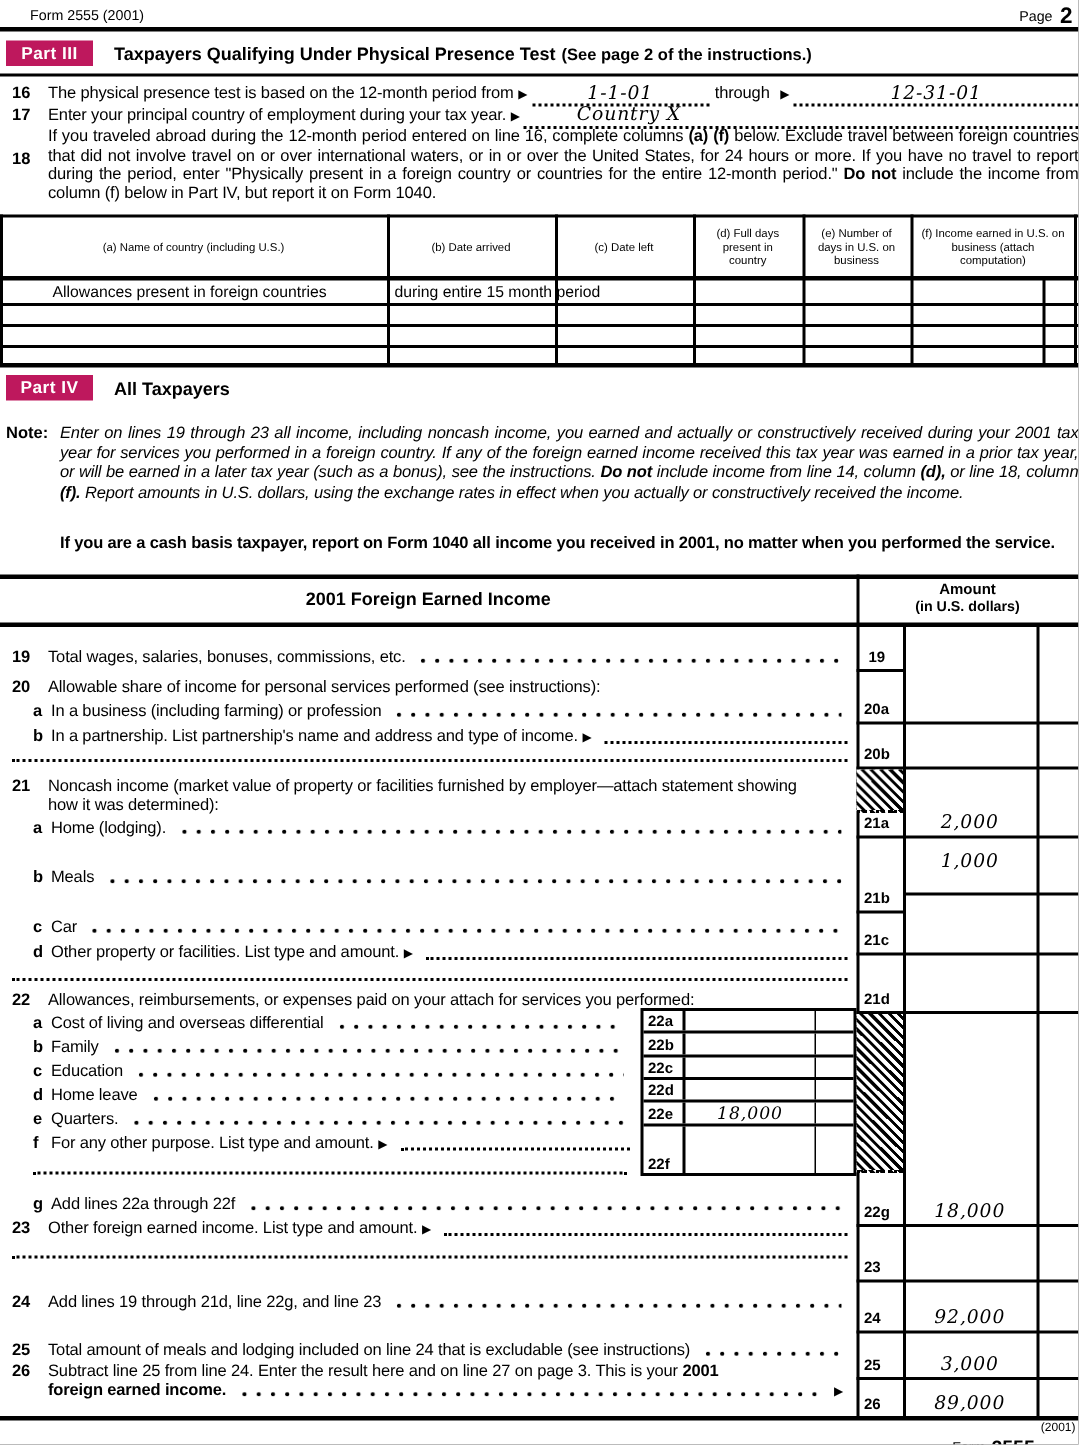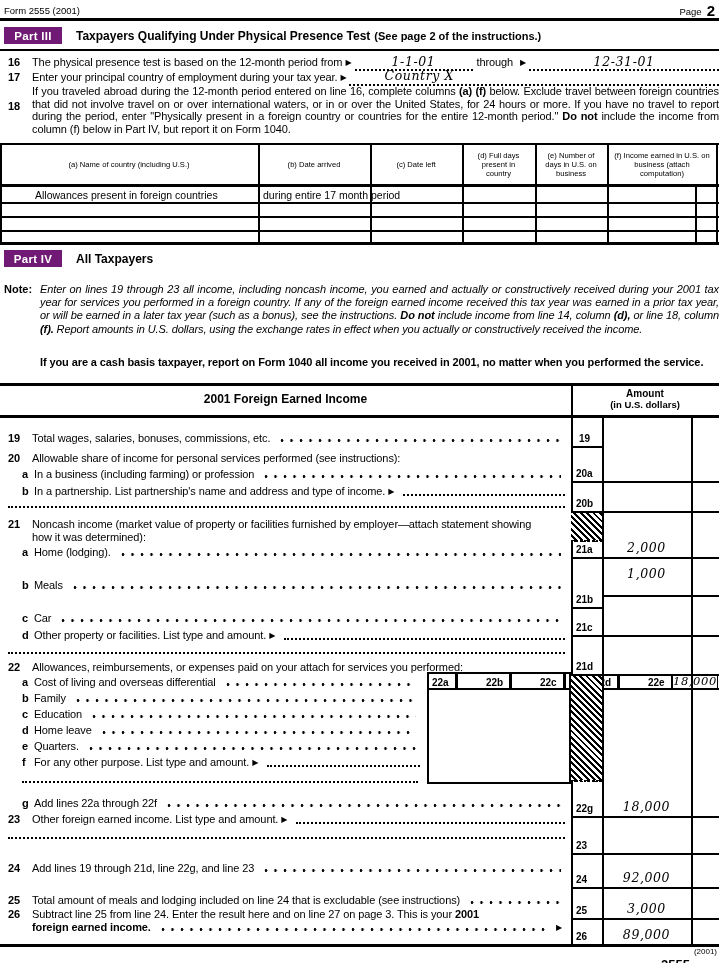--- a/index.html
+++ b/index.html
@@ -3,21 +3,21 @@
 <meta charset="utf-8">
 <style>
   html,body{margin:0;padding:0;background:#888;}
   #page{position:relative;width:719px;height:963px;background:#fff;color:#000;
         font-family:"Liberation Sans",sans-serif;font-size:11px;overflow:hidden;}
   .abs{position:absolute;}
   .b{font-weight:bold;}
   .i{font-style:italic;}
   .hl{position:absolute;background:#000;}
   .vl{position:absolute;background:#000;width:1.5px;}
-  .partbox{position:absolute;background:#701a75;color:#fff;font-weight:bold;font-size:11.5px;
+  .partbox{position:absolute;background:#be185d;color:#fff;font-weight:bold;font-size:11.5px;
            display:flex;align-items:center;justify-content:center;letter-spacing:.3px;}
   .ptitle{position:absolute;font-weight:bold;font-size:12px;}
   .psub{font-weight:bold;font-size:11px;margin-left:4px;}
   .line{position:absolute;display:flex;font-size:11px;line-height:13px;letter-spacing:-.1px;}
   .ln-num{font-weight:bold;width:24px;flex:0 0 auto;}
   .ln-sub{font-weight:bold;width:12px;flex:0 0 auto;}
   .arrow{flex:0 0 auto;font-size:8px;line-height:13px;margin:0 3px;}
   .lead{flex:1 1 auto;align-self:flex-end;height:5px;margin:0 4px 2px 10px;
         background-image:radial-gradient(circle at 2px 2.5px,#000 1.1px,transparent 1.6px);
         background-size:9.5px 5px;background-repeat:repeat-x;}
@@ -27,34 +27,34 @@
        display:flex;align-items:center;justify-content:center;}
   .hatch{background:repeating-linear-gradient(45deg,#fff 0 2.5px,#000 2.5px 4.5px);}
   .hand{font-family:"DejaVu Serif",serif;font-style:italic;font-size:12.5px;letter-spacing:.6px;}
   .numcell{position:absolute;left:571px;width:31px;box-sizing:border-box;border-bottom:2px solid #000;
            display:flex;align-items:flex-end;padding:0 0 2px 5px;font-weight:bold;font-size:10px;}
   .amtrow{position:absolute;left:602px;width:117px;box-sizing:border-box;border-bottom:2px solid #000;}
   .amtval{position:absolute;left:0;bottom:2px;width:89px;text-align:center;}
   .field{border-bottom:2px dotted #000;text-align:center;}
   .justify{text-align:justify;}
   .it22{position:absolute;left:427px;top:672px;width:144px;height:112px;box-sizing:border-box;
-        border:2px solid #000;display:flex;flex-direction:row;}
+        border:2px solid #000;display:flex;flex-direction:column;}
   .it22row{display:flex;box-sizing:border-box;border-bottom:2px solid #000;height:16px;}
   .it22row:last-child{border-bottom:none;height:32px;}
   .it22num{width:28px;flex:0 0 auto;box-sizing:border-box;border-right:2px solid #000;
            font-weight:bold;font-size:10px;padding:1px 0 0 3px;display:flex;align-items:flex-end;}
   .it22amt{flex:1 1 auto;text-align:center;position:relative;}
   .it22cent{width:26px;flex:0 0 auto;box-sizing:border-box;border-left:1.5px solid #000;}
 </style>
 </head>
 <body>
 
 <div id="page">
 
-  <div class="abs" style="left:4px;top:5px;font-size:9.5px">Form 2555 (2001)</div>
+  <div class="abs" style="left:20px;top:5px;font-size:9.5px">Form 2555 (2001)</div>
   <div class="abs" style="right:4px;top:2px;display:flex;align-items:flex-end">
     <span style="font-size:9.5px;padding-bottom:2px">Page</span>
     <span class="b" style="font-size:15px;margin-left:5px">2</span>
   </div>
   <div class="hl" style="left:0;top:18px;width:719px;height:2.5px"></div>
 
   <div class="partbox" style="left:4px;top:27px;width:58px;height:17px">Part III</div>
   <div class="ptitle" style="left:76px;top:29px">
     <span>Taxpayers Qualifying Under Physical Presence Test</span><span class="psub">(See page 2 of the instructions.)</span>
   </div>
@@ -106,21 +106,21 @@
       <span style="width:56px">(d) Full days present in country</span>
     </div>
   <div class="thc" style="left:537px;top:145px;width:68px;height:38px">
       <span style="width:60px">(e) Number of days in U.S. on business</span>
     </div>
   <div class="thc" style="left:609px;top:145px;width:106px;height:38px">
       <span style="width:98px">(f) Income earned in U.S. on business (attach computation)</span>
     </div>
 
   <div class="abs" style="left:35px;top:189px;font-size:10.5px">Allowances present in foreign countries</div>
-  <div class="abs" style="left:263px;top:189px;font-size:10.5px">during entire 17 month period</div>
+  <div class="abs" style="left:263px;top:189px;font-size:10.5px">during entire 15 month period</div>
 
   <div class="partbox" style="left:4px;top:250px;width:58px;height:17px">Part IV</div>
   <div class="ptitle" style="left:76px;top:252px">All Taxpayers</div>
 
   <div class="abs b" style="left:4px;top:283px">Note:</div>
   <div class="abs i justify" style="left:40px;top:283px;width:679px;line-height:13.2px;letter-spacing:-.1px">
     <span>Enter on lines 19 through 23 all income, including noncash income, you earned and actually or constructively received during your 2001 tax year for services you performed in a foreign country. If any of the foreign earned income received this tax year was earned in a prior tax year, or will be earned in a later tax year (such as a bonus), see the instructions. </span><span class="b">Do not</span><span> include income from line 14, column </span><span class="b">(d),</span><span> or line 18, column </span><span class="b">(f).</span><span> Report amounts in U.S. dollars, using the exchange rates in effect when you actually or constructively received the income.</span>
   </div>
   <div class="abs b" style="left:40px;top:356px;width:679px;line-height:12.8px;letter-spacing:-.1px">If you are a cash basis taxpayer, report on Form 1040 all income you received in 2001, no matter when you performed the service.</div>
 

